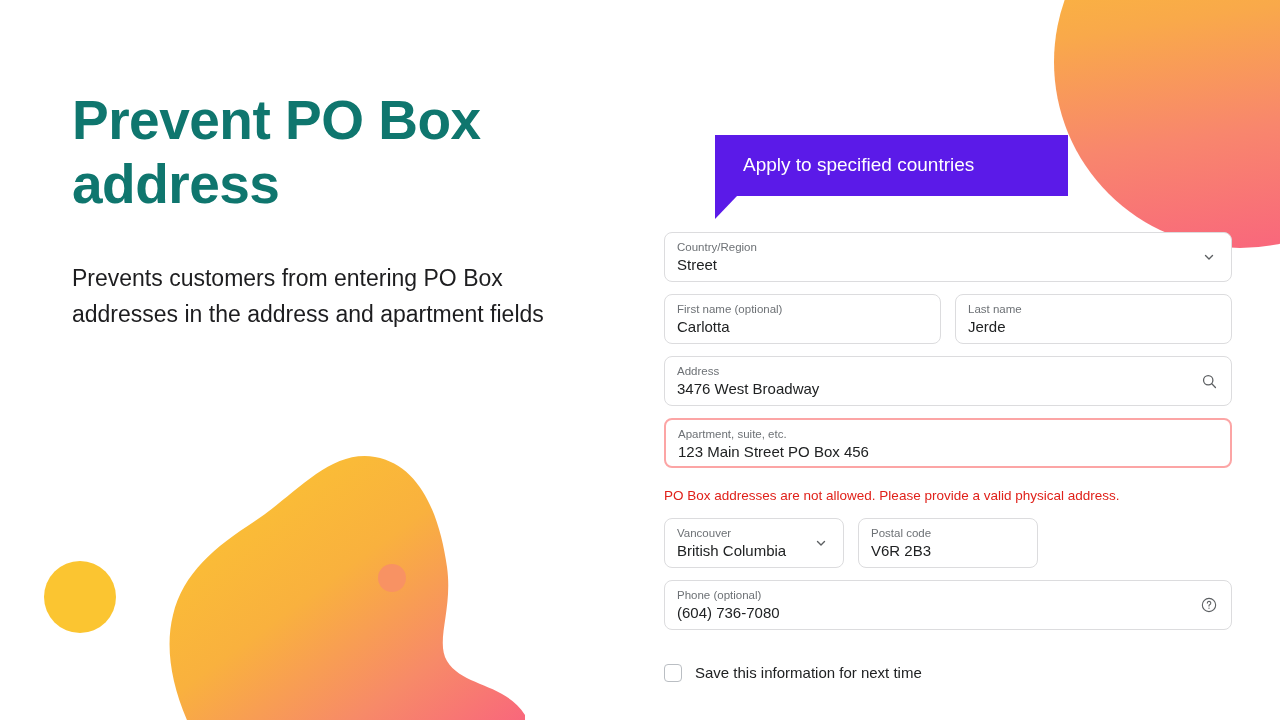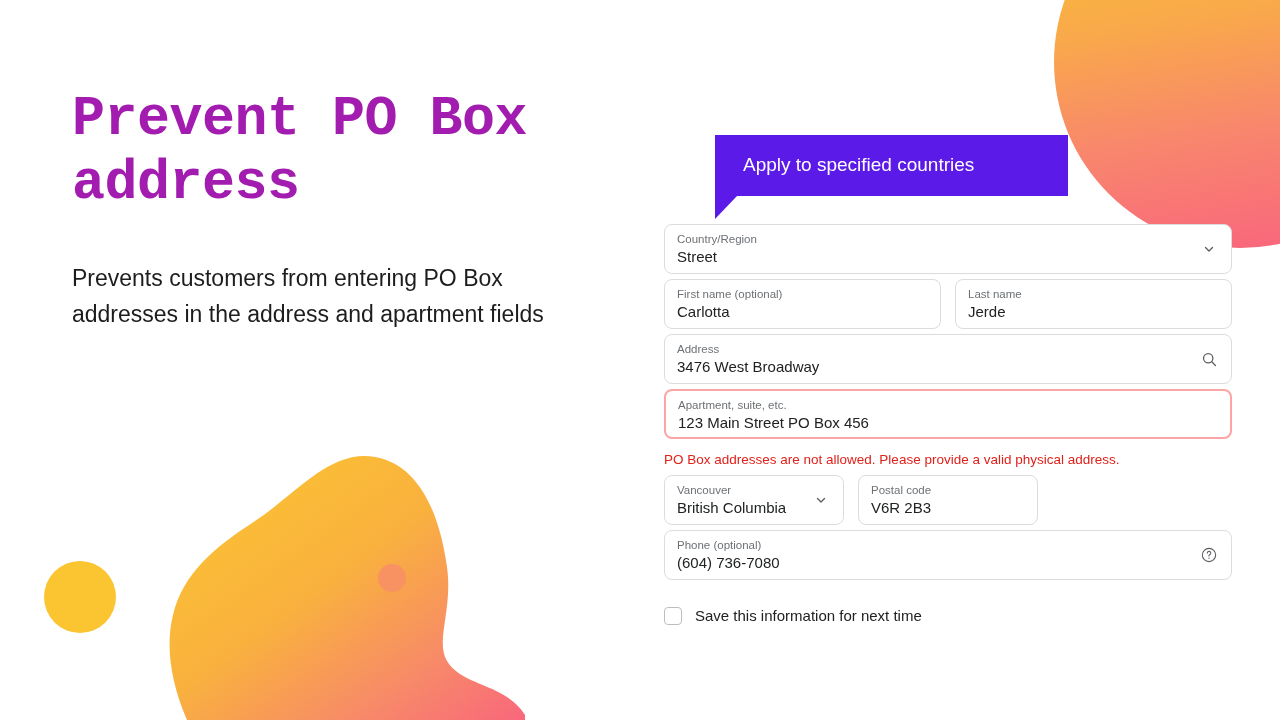--- a/index.html
+++ b/index.html
@@ -63,24 +63,24 @@
     position: absolute;
     left: 72px;
     top: 88px;
     width: 520px;
     z-index: 2;
   }
   .page-title {
     font-size: 55px;
     line-height: 64px;
     font-weight: 700;
-    color: #a21caf;
+    color: #0f766e;
     letter-spacing: -0.5px;
     margin: 0;
-    font-family: Liberation Mono, monospace;
+    font-family: Liberation Sans, sans-serif;
   }
   .page-subtitle {
     margin: 44px 0 0 0;
     font-size: 23px;
     line-height: 36px;
     color: #1d1d1f;
     font-weight: 400;
     max-width: 500px;
   }
 
@@ -109,24 +109,24 @@
     left: 0;
     bottom: -23px;
     width: 0;
     height: 0;
     border-left: 22px solid #5b1ae8;
     border-right: 40px solid transparent;
     border-bottom: 23px solid transparent;
   }
 
   .fields {
-    margin-top: 28px;
+    margin-top: 36px;
     display: flex;
     flex-direction: column;
-    gap: 5px;
+    gap: 12px;
   }
   .field-row {
     display: flex;
     gap: 14px;
   }
 
   .field {
     position: relative;
     box-sizing: border-box;
     background: #ffffff;

